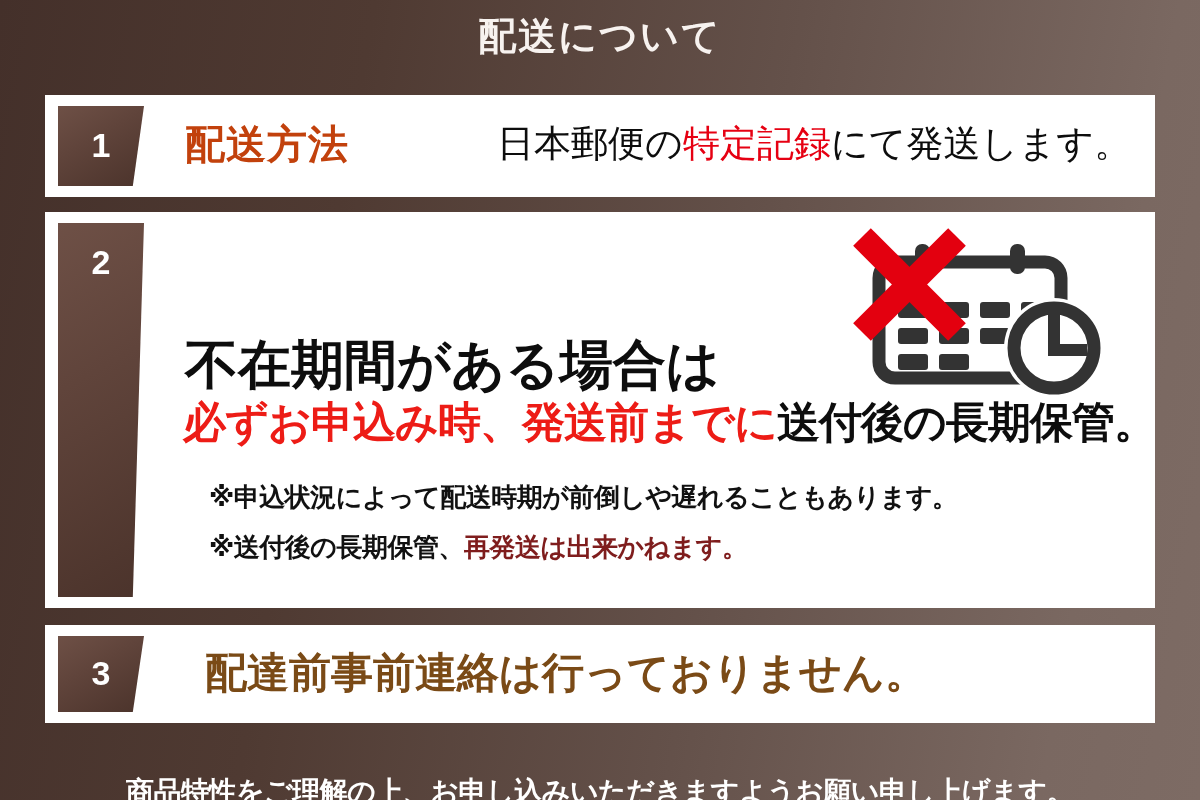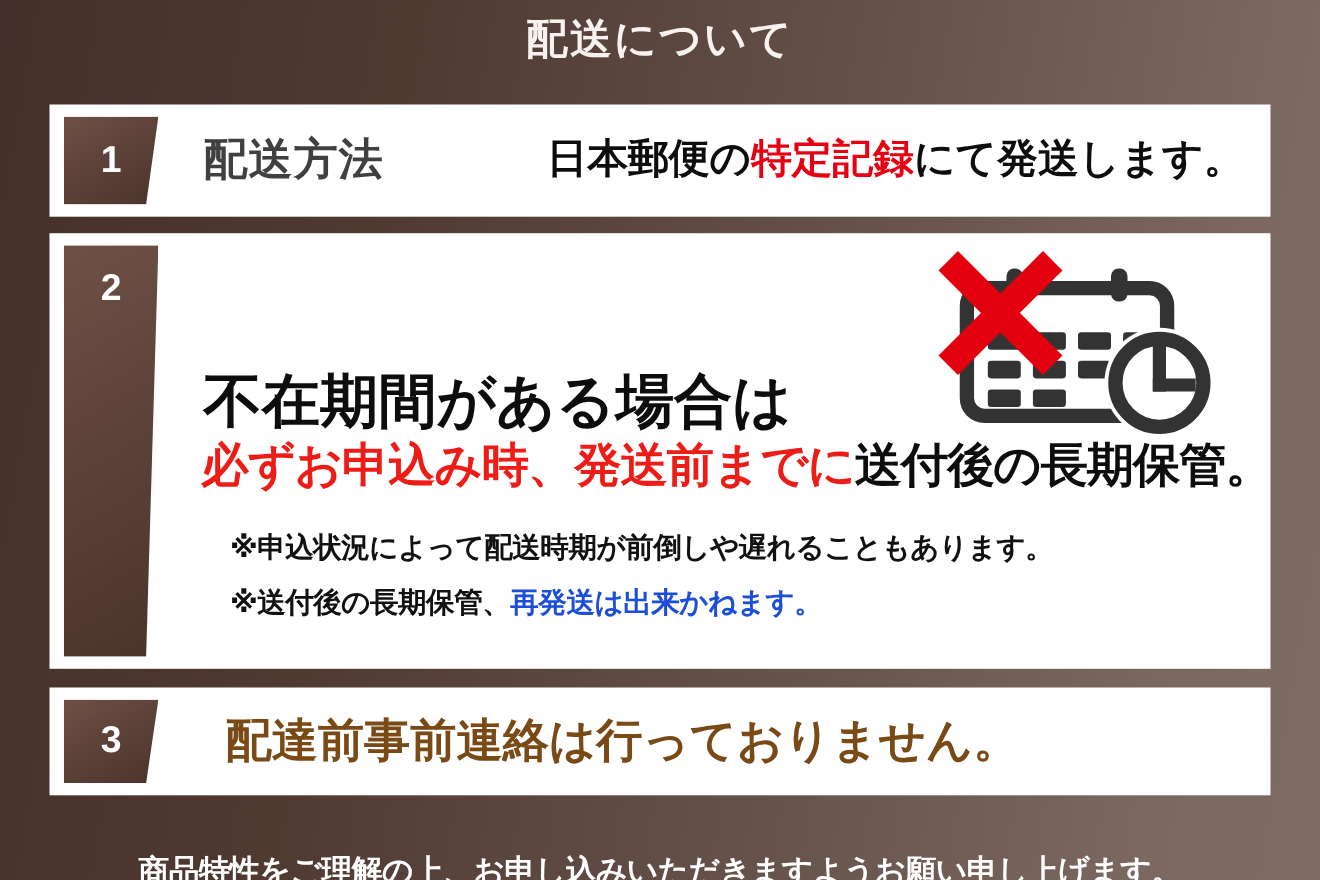--- a/index.html
+++ b/index.html
@@ -67,30 +67,30 @@
   #badge-2 { height: 374px; line-height: 1; padding-top: 22px; }
   #badge-3 { height: 76px;  line-height: 74px; }
 
   
   #card-1 .c1-heading {
     position: absolute;
     left: 140px;
     top: 22px;
     font-size: 40px;
     font-weight: bold;
-    color: #404040;
+    color: #c2410c;
     letter-spacing: 1px;
     white-space: nowrap;
   }
   #card-1 .c1-body {
     position: absolute;
     left: 452px;
     top: 24px;
     font-size: 37px;
-    font-weight: bold;
+    font-weight: normal;
     color: #0d0d0d;
     white-space: nowrap;
     letter-spacing: 0px;
     text-align: right;
   }
   .red { color: #e60012; }
 
   
   #card-2 .c2-line1 {
     position: absolute;
@@ -130,21 +130,21 @@
     position: absolute;
     left: 164px;
     font-size: 26px;
     font-weight: bold;
     color: #111111;
     white-space: nowrap;
     letter-spacing: -0.5px;
   }
   #card-2 .note-1 { top: 268px; }
   #card-2 .note-2 { top: 318px; }
-  #card-2 .note .hl { color: #1d4ed8; }
+  #card-2 .note .hl { color: #7f1d1d; }
 
   
   .calendar-icon {
     position: absolute;
     left: 795px;
     top: 12px;
     width: 300px;
     height: 175px;
   }
   .calendar-icon svg { display: block; width: 100%; height: 100%; }

